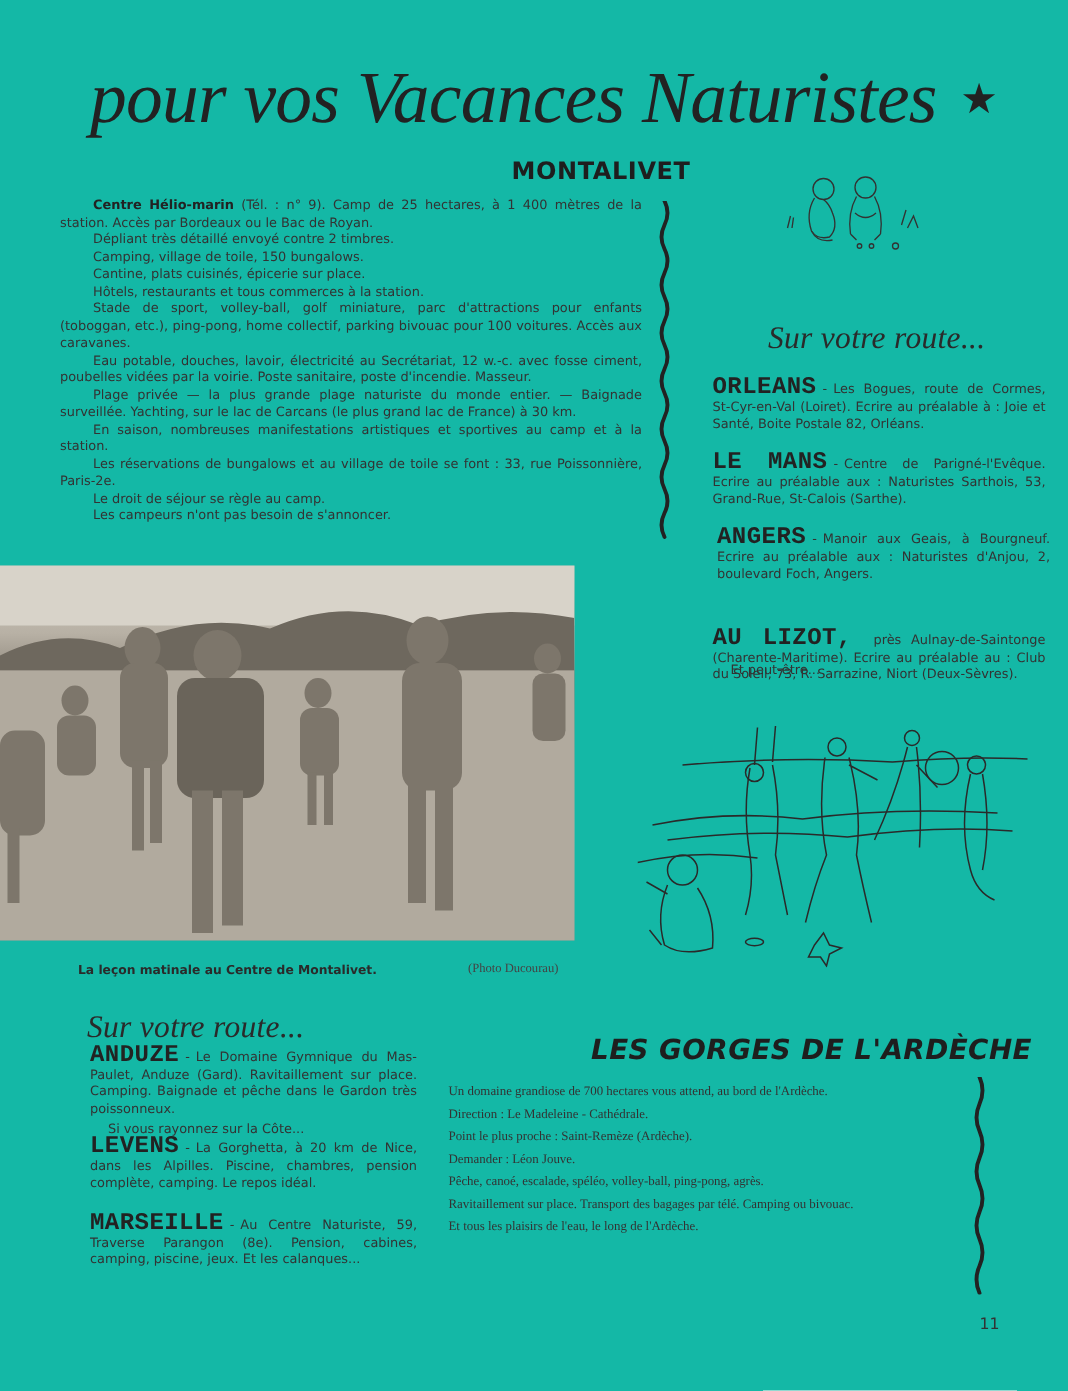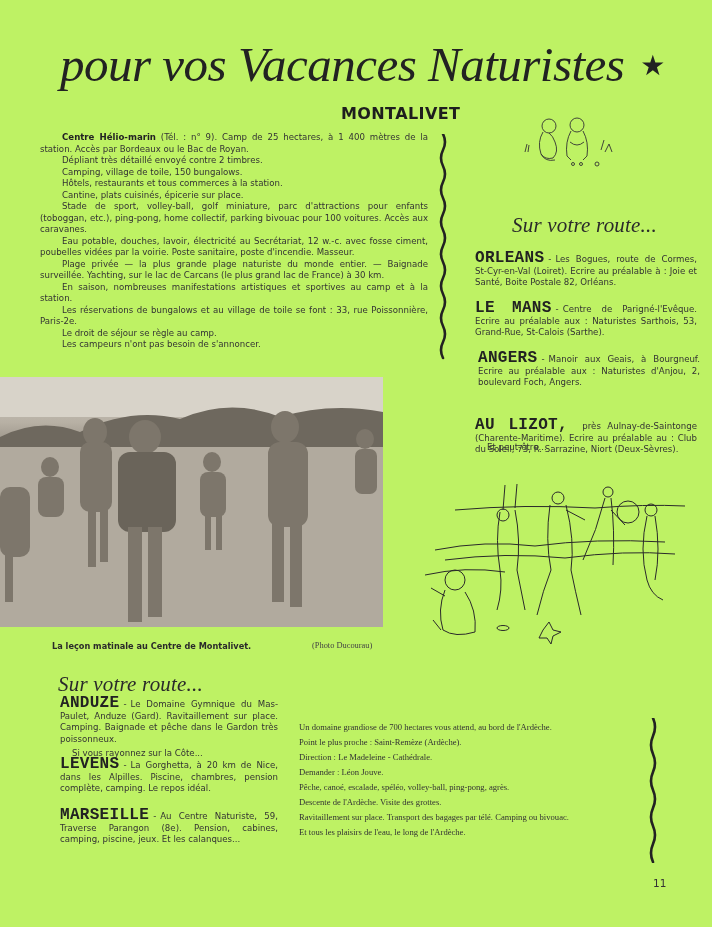--- a/index.html
+++ b/index.html
@@ -1,18 +1,18 @@
 <!DOCTYPE html>
 <html><head>
 <meta charset="utf-8">
 <style>
   * { box-sizing: border-box; margin: 0; padding: 0; }
   html, body { width: 712px; height: 927px; background: #f4f3f1; overflow: hidden; }
   body { position: relative; color: #2a2a2a; font-family: "DejaVu Sans", sans-serif; }
-  .page { position: absolute; left: 0; top: 0; width: 712px; height: 927px; background: #bef264; }
+  .page { position: absolute; left: 0; top: 0; width: 712px; height: 927px; background: #14b8a6; }
 
   .title { position: absolute; left: 60px; top: 36px; width: 620px; font-family: "Liberation Serif", serif; font-style: italic; font-size: 49px; color: #222; letter-spacing: -0.5px; white-space: nowrap; }
   .title .star { font-style: normal; font-size: 28px; vertical-align: 6px; margin-left: 4px; }
 
   .sec-head { position: absolute; font-family: "DejaVu Sans", sans-serif; font-weight: bold; font-style: italic; color: #1e1e1e; white-space: nowrap; }
   .h-montalivet { left: 341px; top: 104px; font-size: 16px; font-style: normal; letter-spacing: 0.4px; }
   .h-ardeche { left: 394px; top: 690px; font-size: 18.5px; letter-spacing: 0.3px; }
 
   .body-text { position: absolute; font-size: 8.6px; line-height: 11.5px; color: #333; text-align: justify; }
   .body-text p { text-indent: 22px; margin: 0; }
@@ -57,22 +57,22 @@
     <span>pour vos Vacances Naturistes</span>
     <span class="star">★</span>
   </div>
 
   <div class="sec-head h-montalivet">MONTALIVET</div>
 
   <div class="body-text montalivet-text">
     <p><b>Centre Hélio-marin</b><span> (Tél. : n° 9). Camp de 25 hectares, à 1 400 mètres de la station. Accès par Bordeaux ou le Bac de Royan.</span></p>
     <p>Dépliant très détaillé envoyé contre 2 timbres.</p>
     <p>Camping, village de toile, 150 bungalows.</p>
+    <p>Cantine, plats cuisinés, épicerie sur place.</p>
     <p>Hôtels, restaurants et tous commerces à la station.</p>
-    <p>Cantine, plats cuisinés, épicerie sur place.</p>
     <p>Stade de sport, volley-ball, golf miniature, parc d'attractions pour enfants (toboggan, etc.), ping-pong, home collectif, parking bivouac pour 100 voitures. Accès aux caravanes.</p>
     <p>Eau potable, douches, lavoir, électricité au Secrétariat, 12 w.-c. avec fosse ciment, poubelles vidées par la voirie. Poste sanitaire, poste d'incendie. Masseur.</p>
     <p>Plage privée — la plus grande plage naturiste du monde entier. — Baignade surveillée. Yachting, sur le lac de Carcans (le plus grand lac de France) à 30 km.</p>
     <p>En saison, nombreuses manifestations artistiques et sportives au camp et à la station.</p>
     <p>Les réservations de bungalows et au village de toile se font : 33, rue Poissonnière, Paris-2e.</p>
     <p>Le droit de séjour se règle au camp.</p>
     <p>Les campeurs n'ont pas besoin de s'annoncer.</p>
   </div>
 
   <svg class="wave" style="left:436px; top:134px;" width="14" height="230" viewBox="0 0 14 230">
@@ -169,28 +169,28 @@
     <span class="name">ANDUZE</span><span class="dash">-</span><span>Le Domaine Gymnique du Mas-Paulet, Anduze (Gard). Ravitaillement sur place. Camping. Baignade et pêche dans le Gardon très poissonneux.</span>
   </div>
   <div class="entry e-cote">Si vous rayonnez sur la Côte...</div>
   <div class="entry e-levens">
     <span class="name">LEVENS</span><span class="dash">-</span><span>La Gorghetta, à 20 km de Nice, dans les Alpilles. Piscine, chambres, pension complète, camping. Le repos idéal.</span>
   </div>
   <div class="entry e-marseille">
     <span class="name">MARSEILLE</span><span class="dash">-</span><span>Au Centre Naturiste, 59, Traverse Parangon (8e). Pension, cabines, camping, piscine, jeux. Et les calanques...</span>
   </div>
 
+  <div class="sec-head h-ardeche">LES GORGES DE L'ARDÈCHE</div>
 
   <div class="body-text ardeche-text">
     <p>Un domaine grandiose de 700 hectares vous attend, au bord de l'Ardèche.</p>
+    <p>Direction : Le Madeleine - Cathédrale.</p>
     <p>Point le plus proche : Saint-Remèze (Ardèche).</p>
-    <p>Direction : Le Madeleine - Cathédrale.</p>
     <p>Demander : Léon Jouve.</p>
     <p>Pêche, canoé, escalade, spéléo, volley-ball, ping-pong, agrès.</p>
-    <p>Descente de l'Ardèche. Visite des grottes.</p>
     <p>Ravitaillement sur place. Transport des bagages par télé. Camping ou bivouac.</p>
     <p>Et tous les plaisirs de l'eau, le long de l'Ardèche.</p>
   </div>
 
   <svg class="wave" style="left:646px; top:718px;" width="14" height="145" viewBox="0 0 14 145">
     <path d="M7 0 Q11 9 7 18 Q3 27 7 36 Q11 45 7 54 Q3 63 7 72 Q11 81 7 90 Q3 99 7 108 Q11 117 7 126 Q3 135 7 144" fill="none" stroke="#222" stroke-width="2.6" stroke-linecap="round"></path>
   </svg>
 
   <div class="page-num">11</div>
 </div>

